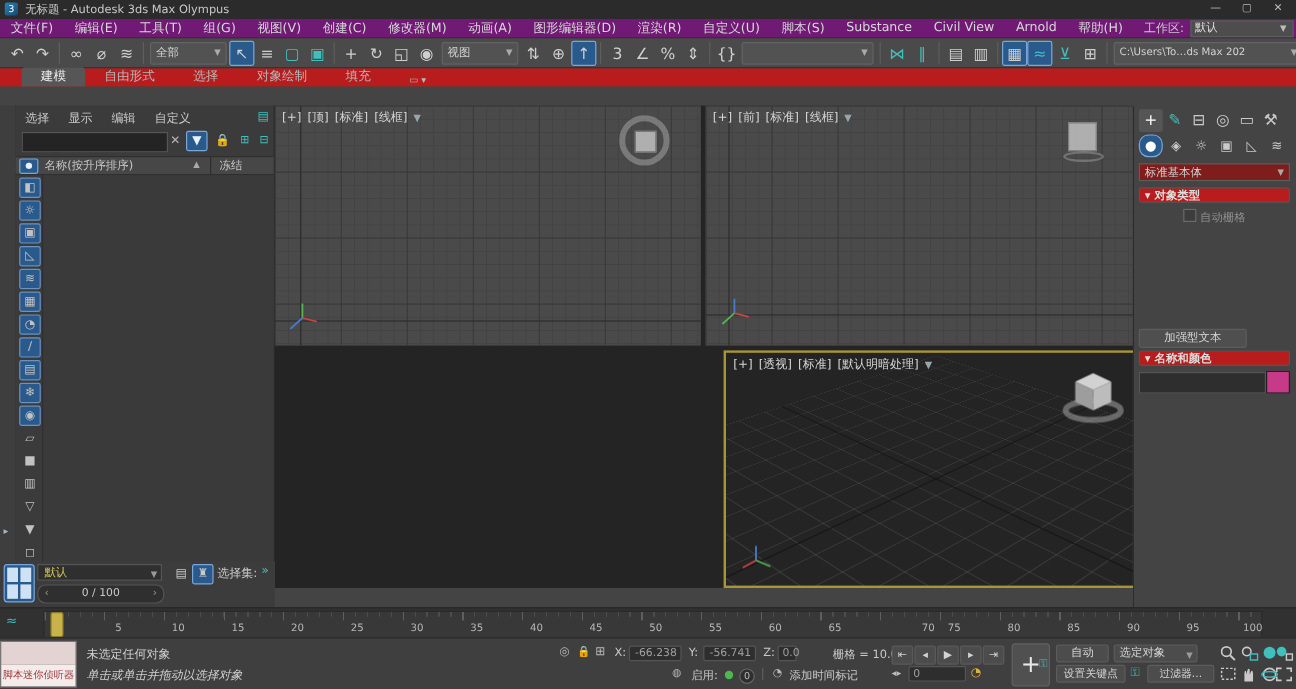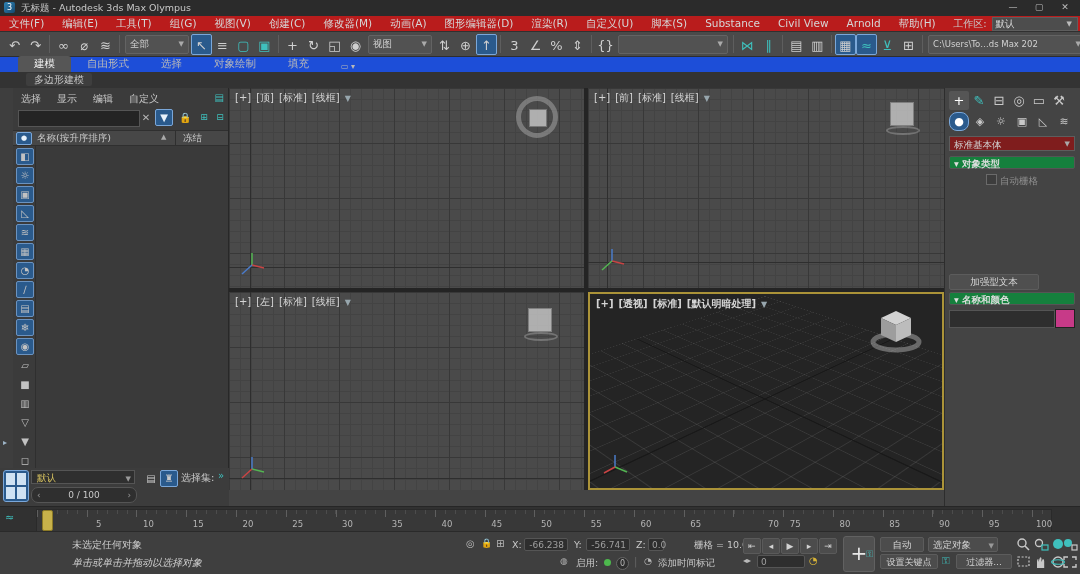--- a/index.html
+++ b/index.html
@@ -7,41 +7,41 @@
         font-family:"DejaVu Sans","Liberation Sans",sans-serif;color:#ccc;
         -webkit-font-smoothing:antialiased;}
   .abs{position:absolute;}
   
   #titlebar{left:0;top:0;width:1080px;height:16px;background:#2b2b2b;font-size:9.5px;color:#c8c8c8;}
   #applogo{left:4px;top:2px;width:11px;height:11px;background:linear-gradient(135deg,#2f84b5,#14476e);
            border-radius:2px;color:#fff;font-size:8px;line-height:11px;text-align:center;}
   #apptitle{left:21px;top:2px;white-space:nowrap;}
   .winbtn{top:0px;width:26px;height:15px;text-align:center;line-height:15px;font-size:9px;color:#bbb;}
   
-  #menubar{left:0;top:16px;width:1080px;height:15px;background:#b91c1c;border-bottom:1px solid #303030;
+  #menubar{left:0;top:16px;width:1080px;height:15px;background:#701a75;border-bottom:1px solid #303030;
            display:flex;align-items:center;font-size:10.5px;}
   .menu-item{padding:0 9px;color:#d6d6d6;white-space:nowrap;}
   #workspace{position:absolute;right:8px;top:1px;display:flex;align-items:center;font-size:10px;color:#c9c9c9;}
   #workspace .field{width:78px;height:12px;background:#4d4d4d;border:1px solid #5e5e5e;margin-left:5px;
            font-size:9.5px;padding:0 3px;line-height:12px;color:#ddd;}
   #workspace .caret{margin-left:-11px;font-size:7px;color:#bbb;}
   
   #toolbar{left:0;top:32px;width:1080px;height:25px;background:#4a4a4a;border-bottom:1px solid #2e2e2e;
            display:flex;align-items:center;padding-left:4px;box-sizing:border-box;}
   .ticon{width:21px;height:21px;line-height:21px;text-align:center;font-size:13px;color:#cfcfcf;
          border:1px solid transparent;border-radius:2px;flex:0 0 auto;box-sizing:border-box;}
   .ticon.teal{color:#3fc0bd;}
   .ticon.active{background:#2a5a8c;border-color:#7aa7d9;}
   .tsep{width:1px;height:18px;background:#5e5e5e;margin:0 3px;flex:0 0 auto;}
   .tdrop{height:17px;background:#525252;border:1px solid #636363;border-radius:2px;font-size:9.5px;
          color:#d2d2d2;display:flex;align-items:center;padding:0 4px;margin:0 2px;flex:0 0 auto;
          justify-content:space-between;white-space:nowrap;overflow:hidden;}
   .tdrop .caret{font-size:7px;color:#aaa;margin-left:4px;}
   
-  #ribbontabs{left:0;top:57px;width:1080px;height:15px;background:#1d4ed8;display:flex;align-items:flex-end;font-size:10.5px;padding-left:18px;box-sizing:border-box;}
+  #ribbontabs{left:0;top:57px;width:1080px;height:15px;background:#b91c1c;display:flex;align-items:flex-end;font-size:10.5px;padding-left:18px;box-sizing:border-box;}
   .rtab{padding:1px 16px;color:#b8b8b8;}
   .rtab.active{background:#565656;color:#ececec;border-radius:3px 3px 0 0;}
   #ribbonrow{left:0;top:72px;width:1080px;height:16px;background:#333;}
   #polypanel{left:26px;top:1px;font-size:10px;color:#c6c6c6;background:#3e3e3e;padding:0 8px;height:13px;line-height:13px;border-radius:2px;}
   
   #dockstrip{left:0;top:88px;width:13px;height:380px;background:#3e3e3e;border-right:1px solid #2d2d2d;}
   
   #explorer{left:13px;top:88px;width:215px;height:380px;background:#3b3b3b;border-right:1px solid #282828;}
   #expmenu{left:0;top:4px;width:215px;height:15px;display:flex;font-size:10px;color:#c8c8c8;}
   #expmenu span{padding:0 8px;}
@@ -87,21 +87,21 @@
   #cptabs{left:4px;top:3px;display:flex;}
   .cptab{width:20px;height:19px;line-height:19px;text-align:center;font-size:13px;color:#c9c9c9;border-radius:2px;}
   .cptab.active{background:#555;color:#fff;}
   .cptab.teal{color:#3fc0bd;}
   #cpsubs{left:4px;top:24px;display:flex;}
   .cpsub{width:18px;height:17px;line-height:17px;text-align:center;font-size:11px;color:#c9c9c9;
          border:1px solid transparent;border-radius:8px;margin-right:1px;}
   .cpsub.active{background:#2a5a8c;border-color:#7aa7d9;color:#fff;}
   #cpdrop{left:4px;top:48px;width:126px;height:15px;background:#7f1d1d;border:1px solid #5d5d5d;
           font-size:9.5px;color:#d2d2d2;line-height:15px;padding:0 4px;box-sizing:border-box;}
-  .rollout{left:4px;width:126px;height:13px;background:#15803d;border:1px solid #555;border-radius:2px;
+  .rollout{left:4px;width:126px;height:13px;background:#b91c1c;border:1px solid #555;border-radius:2px;
            font-size:9.5px;font-weight:bold;color:#ddd;line-height:13px;padding:0 4px;box-sizing:border-box;}
   #autogrid{left:4px;top:86px;width:126px;font-size:9.5px;color:#8f8f8f;text-align:center;}
   #objbtns{left:4px;top:100px;width:128px;display:grid;grid-template-columns:62px 62px;grid-gap:3px 4px;}
   .objbtn{height:14px;line-height:14px;background:#4f4f4f;border:1px solid #5c5c5c;border-radius:2px;
           text-align:center;font-size:9.5px;color:#d6d6d6;}
   #widebtn{left:4px;top:186px;width:88px;}
   #namefield{left:4px;top:222px;width:100px;height:14px;background:#2e2e2e;border:1px solid #555;}
   #swatch{left:110px;top:221px;width:18px;height:17px;border:1px solid #222;}
   
   #blblock{left:0;top:468px;width:229px;height:38px;background:#3c3c3c;}
@@ -245,23 +245,20 @@
     </div>
 
   <div class="abs" id="ribbontabs">
       <span class="rtab active">建模</span>
       <span class="rtab">自由形式</span>
       <span class="rtab">选择</span>
       <span class="rtab">对象绘制</span>
       <span class="rtab">填充</span>
       <span class="rtab" style="font-size: 8px;">▭ ▾</span>
     </div>
-  <div class="abs" id="ribbonrow">
-    <div class="abs" id="polypanel">多边形建模</div>
-  </div>
 
   <div class="abs" id="dockstrip">
     <div class="abs" style="left:3px;top:350px;font-size:8px;color:#9fb6c9;">▸</div>
   </div>
 
   <div class="abs" id="explorer">
     <div class="abs" id="expmenu">
         <span>选择</span>
         <span>显示</span>
         <span>编辑</span>
@@ -329,36 +326,22 @@
       <div class="axh" style="top:174px;"></div>
       <div class="sqcube" style="right:30px;top:14px;"></div>
       <div class="sqring" style="right:24px;top:38px;"></div>
       <svg class="abs" style="left:9px;top:158px;" width="30" height="30">
         <line x1="15" y1="15" x2="15" y2="3" stroke="#4a7bc9" stroke-width="1.5"></line>
         <line x1="15" y1="15" x2="27" y2="18" stroke="#c94444" stroke-width="1.5"></line>
         <line x1="15" y1="15" x2="5" y2="24" stroke="#53b552" stroke-width="1.5"></line>
       </svg>
     </div>
 
-    <div class="vp" style="left:0;top:204px;width:355px;height:198px;">
-      <div class="vplabel">
-        <span>[+]</span><span>[左]</span><span>[标准]</span><span>[线框]</span><span class="funnel">▼</span>
-      </div>
-      <div class="axv" style="left:21px;"></div>
-      <div class="axh" style="top:186px;"></div>
-      <div class="sqcube" style="right:32px;top:16px;"></div>
-      <div class="sqring" style="right:26px;top:40px;"></div>
-      <svg class="abs" style="left:8px;top:162px;" width="30" height="30">
-        <line x1="15" y1="15" x2="15" y2="3" stroke="#4a7bc9" stroke-width="1.5"></line>
-        <line x1="15" y1="15" x2="27" y2="18" stroke="#53b552" stroke-width="1.5"></line>
-        <line x1="15" y1="15" x2="5" y2="24" stroke="#c94444" stroke-width="1.5"></line>
-      </svg>
-    </div>
-
-    <div class="vp" id="pvp" style="left:359px;top:204px;width:356px;height:198px;background-image:none;font-weight:bold;">
+
+    <div class="vp" id="pvp" style="left:374px;top:204px;width:356px;height:198px;background-image:none;">
       <div id="pplane">
         <div class="pax-h"></div>
           <div class="pax-v"></div>
       </div>
       <div class="vplabel">
         <span>[+]</span><span>[透视]</span><span>[标准]</span><span>[默认明暗处理]</span><span class="funnel">▼</span>
       </div>
       <svg class="abs" style="right:18px;top:8px;" width="56" height="56">
         <ellipse cx="28" cy="40" rx="23" ry="8" fill="none" stroke="rgba(190,190,190,0.45)" stroke-width="5"></ellipse>
         <polygon points="28,9 43,16 28,23 13,16" fill="#d2d2d2"></polygon>
@@ -450,20 +433,24 @@
         <span class="tlabel" style="left: 798px;">80</span>
         <span class="tlabel" style="left: 847.75px;">85</span>
         <span class="tlabel" style="left: 897.5px;">90</span>
         <span class="tlabel" style="left: 947.25px;">95</span>
         <span class="tlabel" style="left: 997px;">100</span>
       </div>
     <div class="abs" id="playhead"></div>
   </div>
 
   <div class="abs" id="statusbar">
+    <div class="abs" id="listener">
+      <div class="row1"></div>
+      <div class="row2">脚本迷你侦听器</div>
+    </div>
     <div class="abs stattxt" style="left:72px;top:6px;">未选定任何对象</div>
     <div class="abs stattxt" style="left:72px;top:24px;font-style:italic;">单击或单击并拖动以选择对象</div>
 
     <div class="abs" style="left:466px;top:6px;font-size:10px;color:#b9b9b9;">◎</div>
     <div class="abs" style="left:481px;top:6px;font-size:9px;color:#b9b9b9;">🔒</div>
     <div class="abs" style="left:496px;top:6px;font-size:10px;color:#b9b9b9;">⊞</div>
     <span class="abs coordlbl" style="left:512px;top:7px;">X:</span>
     <div class="abs coordbox" style="left:524px;top:6px;width:44px;">-66.238</div>
     <span class="abs coordlbl" style="left:574px;top:7px;">Y:</span>
     <div class="abs coordbox" style="left:586px;top:6px;width:44px;">-56.741</div>

